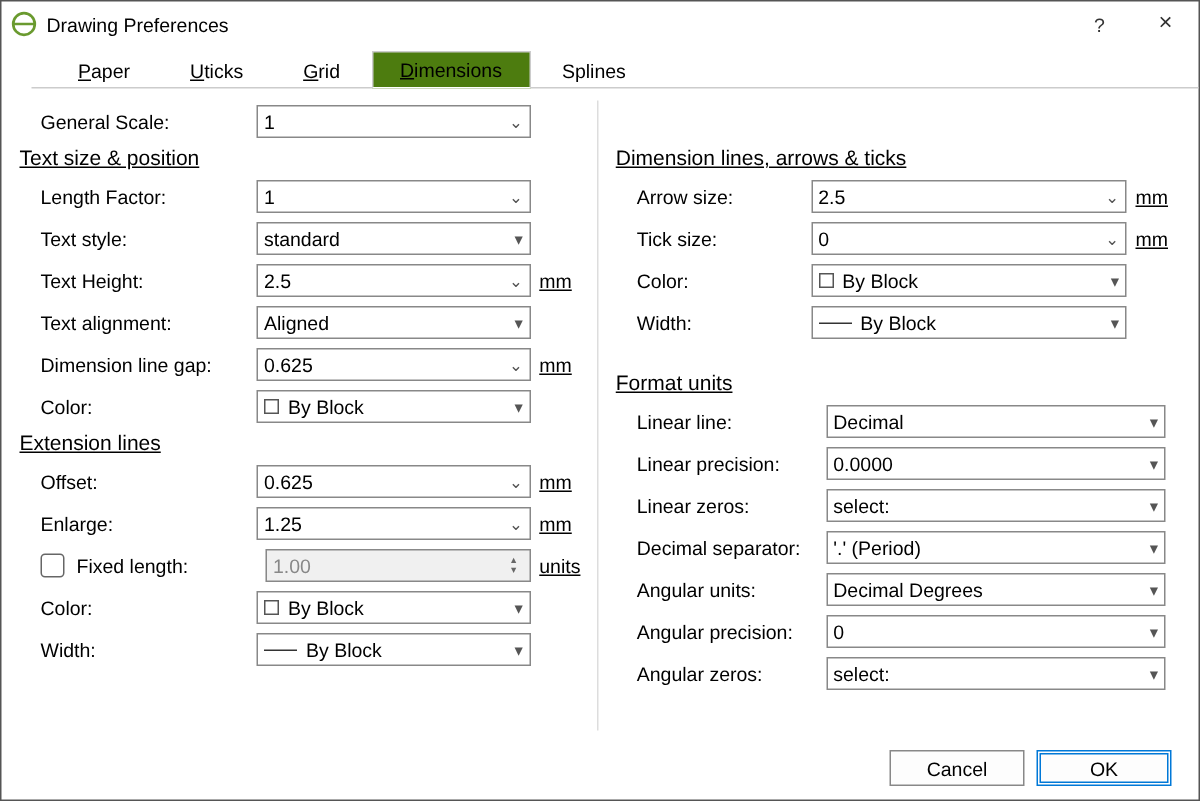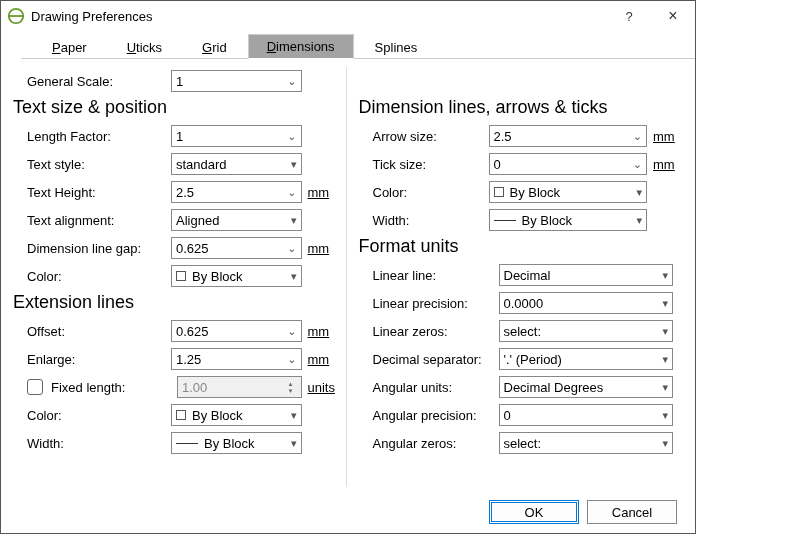--- a/index.html
+++ b/index.html
@@ -1,30 +1,30 @@
 <!DOCTYPE html>
 <html><head>
 <meta charset="utf-8">
 <style>
 * { box-sizing: border-box; margin: 0; padding: 0; }
 body { font-family: "Segoe UI", Tahoma, sans-serif; font-size: 13px; color: #000; background: #fff; }
-.window { width: 696px; height: 534px; border: 1px solid #555; background: #fff; display: flex; flex-direction: column; }
+.window { width: 800px; height: 534px; border: 1px solid #555; background: #fff; display: flex; flex-direction: column; }
 .titlebar { height: 30px; display: flex; align-items: center; padding: 0 0 0 6px; }
 .titlebar .icon { width: 18px; height: 18px; margin-right: 6px; }
 .titlebar .title { flex: 1; font-size: 13px; }
 .titlebar .wbtn { width: 44px; height: 30px; display: flex; align-items: center; justify-content: center; font-size: 13px; color: #333; }
 .tabs { display: flex; border-bottom: 1px solid #ccc; padding-left: 12px; height: 28px; align-items: flex-end; margin-left: 20px; }
 .tab { padding: 4px 18px 4px 18px; border: 1px solid transparent; border-bottom: none; margin-right: 2px; cursor: default; position: relative; top: 1px; }
-.tab.active { border-color: #ccc; background: #a3a3a3; border-bottom: 1px solid #fff; }
+.tab.active { border-color: #ccc; background: #4d7c0f; border-bottom: 1px solid #fff; }
 .tab .underl { text-decoration: underline; }
 .content { flex: 1; padding: 8px 12px 4px 12px; display: flex; }
 .col { flex: 1; }
 .col.left { border-right: 1px solid #ddd; padding-right: 8px; }
 .col.right { padding-left: 12px; }
-.section-head { font-size: 18px; margin: 2px 0 4px 0; }
+.section-head { font-size: 14px; margin: 2px 0 4px 0; text-decoration: underline; }
 .row { display: flex; align-items: center; height: 28px; }
 .row .label { width: 158px; padding-left: 2px; }
 .row.indent .label { padding-left: 14px; }
 .row .field { flex: 1; height: 22px; border: 1px solid #888; display: flex; align-items: center; padding: 0 4px; background: #fff; position: relative; }
 .row .field.disabled { background: #f0f0f0; color: #888; }
 .row .field .val { flex: 1; }
 .row .field .caret, .row .field .dd { width: 12px; text-align: right; color: #555; font-size: 11px; }
 .row .field .sqswatch { width: 10px; height: 10px; border: 1px solid #555; margin-right: 6px; display:inline-block; }
 .row .field .lineswatch { width: 22px; height: 1px; background: #333; margin-right: 6px; display:inline-block; }
 .row .field .spin { width: 12px; display: flex; flex-direction: column; font-size: 7px; line-height: 7px; color: #666; text-align: center; }
@@ -204,21 +204,21 @@
       <div class="row indent">
           <div class="label" style="width:130px">Width:</div>
         <div class="field">
             <span class="lineswatch"></span>
             <span class="val">By Block</span>
             <span class="dd">▾</span>
           </div>
           <div class="suffix"></div>
         </div>
 
-      <div class="section-head" style="margin-top:2px">Format units</div>
+      <div class="section-head" style="margin-top:18px">Format units</div>
       <div class="row indent">
           <div class="label" style="width:140px">Linear line:</div>
         <div class="field">
             <span class="val">Decimal</span>
             <span class="dd">▾</span>
           </div>
           <div class="suffix" style="width:10px"></div>
         </div>
       <div class="row indent">
           <div class="label" style="width:140px">Linear precision:</div>
@@ -265,20 +265,20 @@
         <div class="field">
             <span class="val">select:</span>
             <span class="dd">▾</span>
           </div>
           <div class="suffix" style="width:10px"></div>
         </div>
     </div>
   </div>
 
   <div class="footer">
+    <div class="btn">
+        <span>Cancel</span>
+      </div>
     <div class="btn primary">
         <span>OK</span>
       </div>
-    <div class="btn">
-        <span>Cancel</span>
-      </div>
   </div>
 </div>
 
 </body></html>

